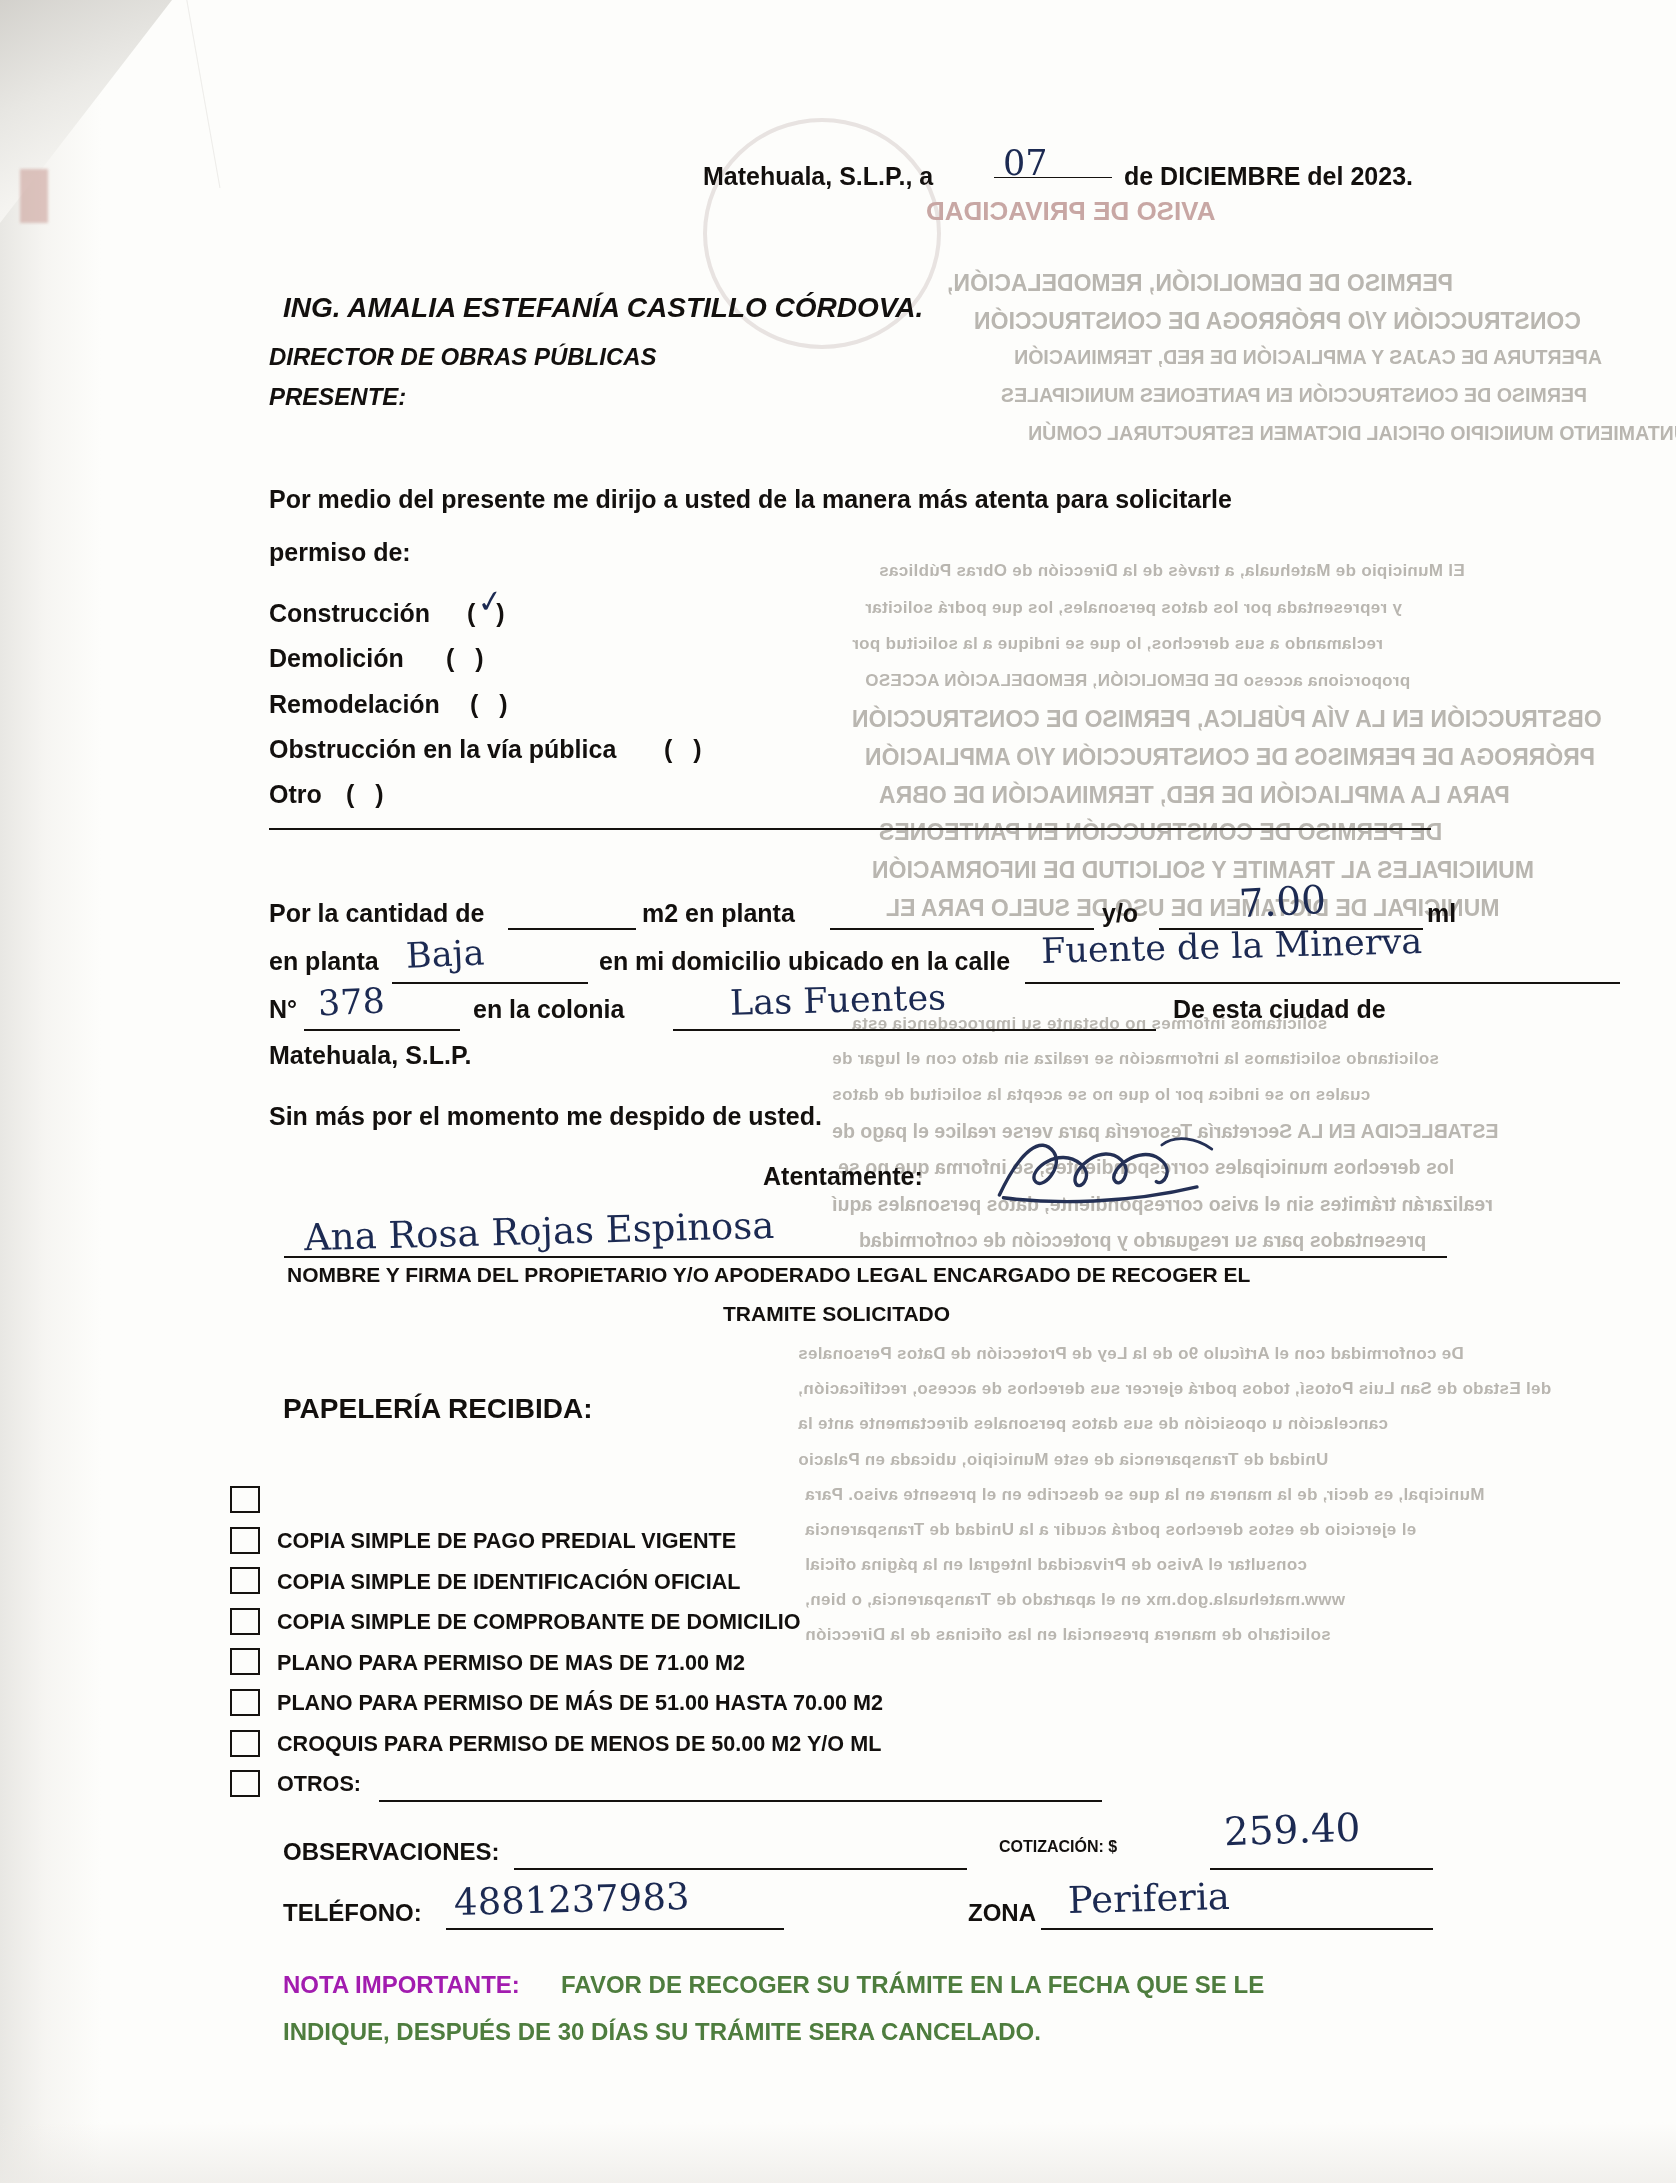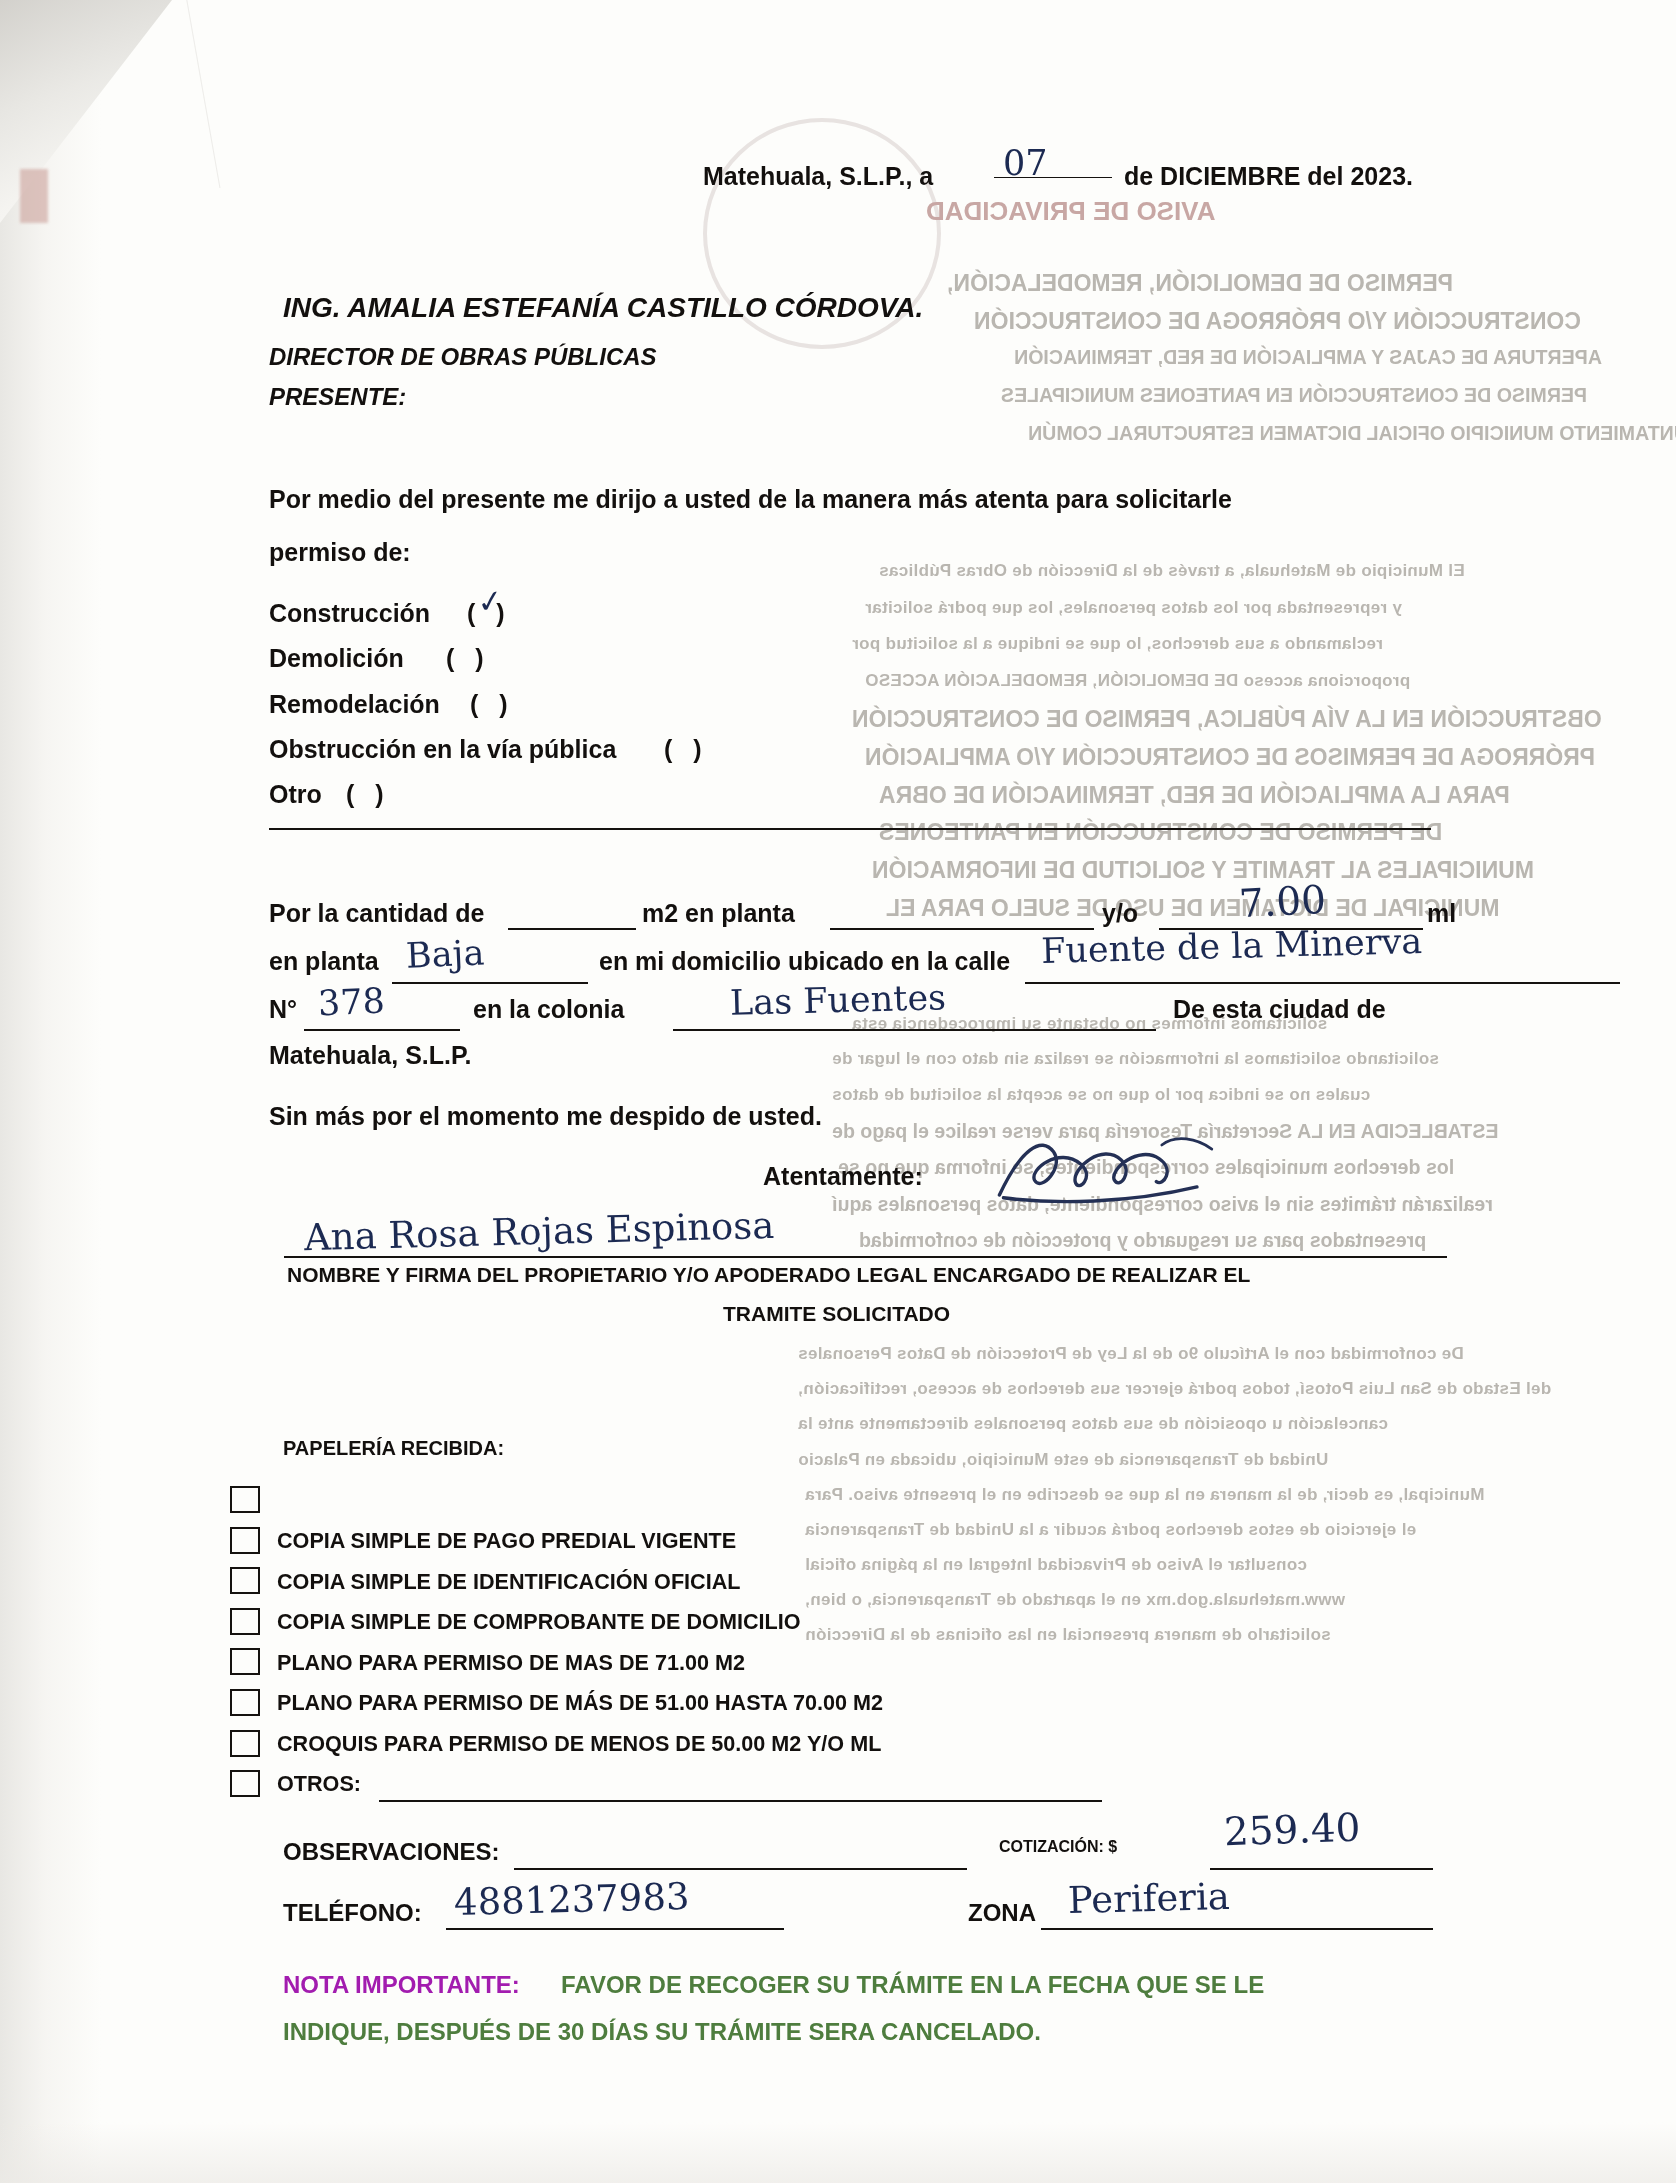--- a/index.html
+++ b/index.html
@@ -244,24 +244,24 @@
       <svg width="230" height="88" viewBox="0 0 340 130">
         <path d="M8,108 C40,40 70,20 88,44 C104,66 70,104 60,86 C52,70 96,36 128,62 C150,80 124,106 120,88 C116,68 160,30 188,56 C206,73 186,100 178,86 C170,70 214,34 244,54 C268,70 250,96 240,88" fill="none" stroke="#243055" stroke-width="5" stroke-linecap="round"></path>
         <path d="M14,112 C90,122 200,120 300,96" fill="none" stroke="#243055" stroke-width="5" stroke-linecap="round"></path>
         <path d="M248,34 C268,18 300,24 322,40" fill="none" stroke="#243055" stroke-width="4" stroke-linecap="round"></path>
       </svg>
     </div>
 
     <div class="hw hw-slant2" style="left:304px; top:1210px; font-size:37px;">Ana Rosa Rojas Espinosa</div>
     <div class="line" style="left:284px; top:1256px; width:1163px;"></div>
 
-    <div class="t b" style="left:287px; top:1263px; font-size:21px;">NOMBRE Y FIRMA DEL PROPIETARIO Y/O APODERADO LEGAL ENCARGADO DE REALIZAR EL</div>
+    <div class="t b" style="left:287px; top:1263px; font-size:21px;">NOMBRE Y FIRMA DEL PROPIETARIO Y/O APODERADO LEGAL ENCARGADO DE RECOGER EL</div>
     <div class="t b" style="left:723px; top:1302px; font-size:21px;">TRAMITE SOLICITADO</div>
 
-    <div class="t b" style="left:283px; top:1437px; font-size:20px;">PAPELERÍA RECIBIDA:</div>
+    <div class="t b" style="left:283px; top:1393px; font-size:28px;">PAPELERÍA RECIBIDA:</div>
 
     <div class="cbox" style="left:230px; top:1486px;"></div>
 
     <div class="cbox" style="left:230px; top:1527px;"></div>
     <div class="t b" style="left:277px; top:1528px; font-size:21.6px;">COPIA SIMPLE DE PAGO PREDIAL VIGENTE</div>
 
     <div class="cbox" style="left:230px; top:1567px;"></div>
     <div class="t b" style="left:277px; top:1569px; font-size:21.6px;">COPIA SIMPLE DE IDENTIFICACIÓN OFICIAL</div>
 
     <div class="cbox" style="left:230px; top:1608px;"></div>

